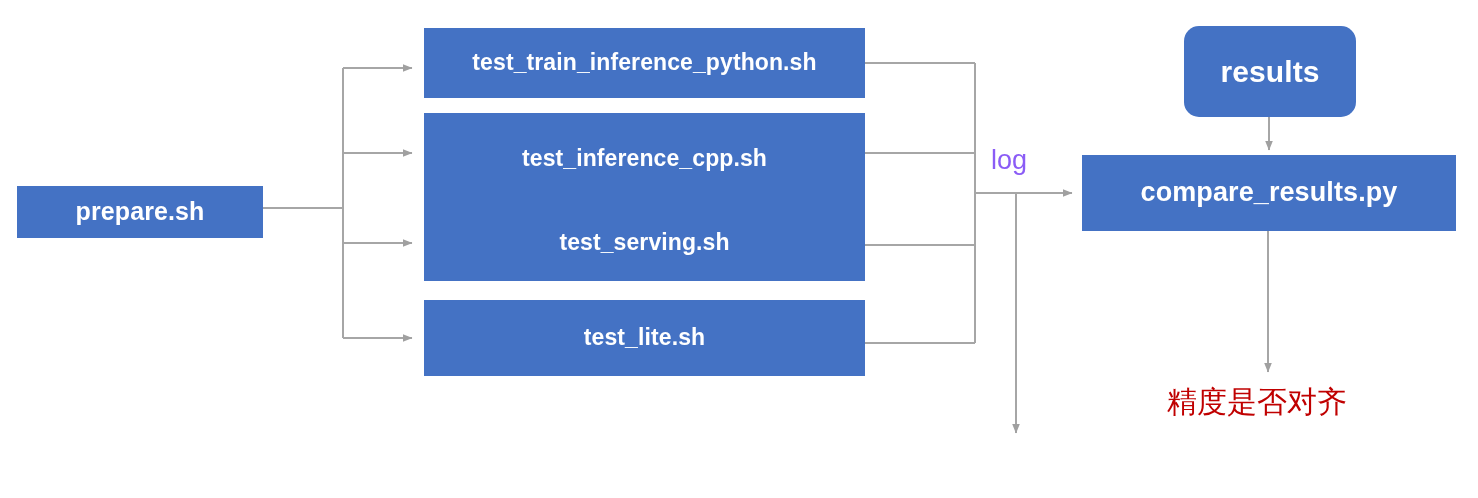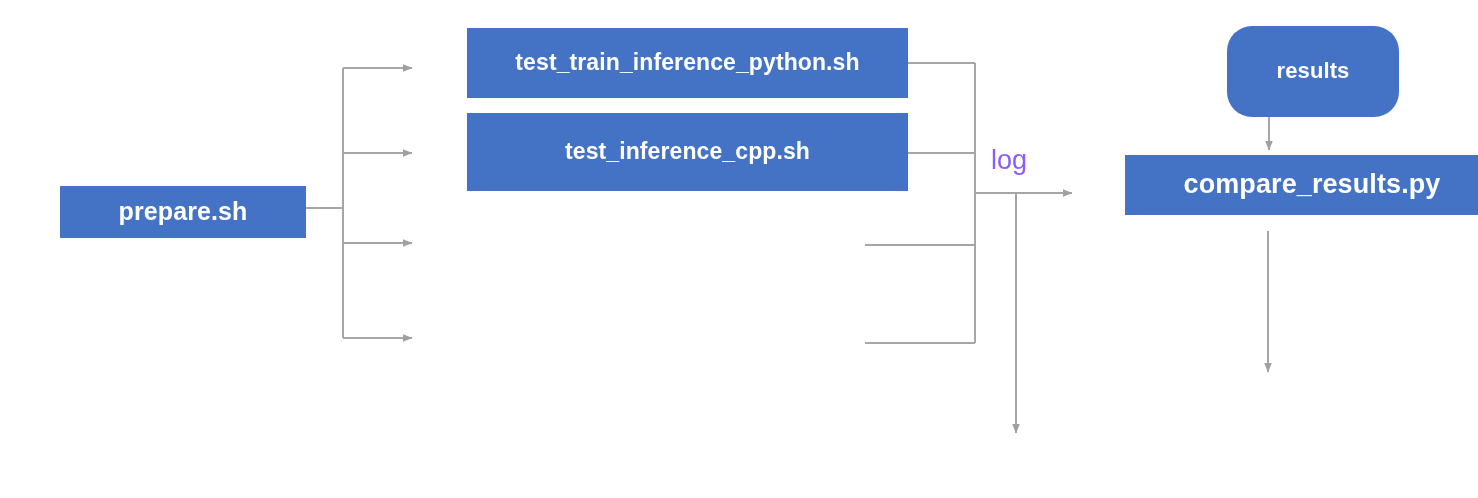--- a/index.html
+++ b/index.html
@@ -30,51 +30,50 @@
     background: #4472c4;
     color: #ffffff;
     display: flex;
     align-items: center;
     justify-content: center;
     font-weight: bold;
     text-align: center;
     letter-spacing: 0.1px;
     box-sizing: border-box;
     line-height: 1.1;
-    margin-left: 43px;
   }
   .node-prepare {
     left: 17px;
     top: 186px;
     width: 246px;
     height: 52px;
     font-size: 25px;
   }
   .node-test {
     left: 424px;
     width: 441px;
     font-size: 23px;
   }
   .node-test-0 { top: 28px;  height: 70px; }
-  .node-test-1 { top: 113px; height: 78px; }
+  .node-test-1 { top: 113px; height: 92px; }
   .node-test-2 { top: 205px; height: 76px; }
   .node-test-3 { top: 300px; height: 76px; }
   .node-results {
     left: 1184px;
     top: 26px;
     width: 172px;
     height: 91px;
-    font-size: 22px;
-    border-radius: 25px;
+    font-size: 30px;
+    border-radius: 15px;
   }
   .node-compare {
     left: 1082px;
     top: 155px;
     width: 374px;
-    height: 60px;
+    height: 76px;
     font-size: 27px;
   }
   .edge-label {
     position: absolute;
     color: #8b5cf6;
     font-size: 27px;
     font-weight: normal;
     white-space: nowrap;
   }
   .label-log {
@@ -132,23 +131,26 @@
 
     <path d="M1268,231 L1268,372" stroke="#a6a6a6" stroke-width="2" fill="none" marker-end="url(#arrowGray)"></path>
   </svg>
 
   <div class="node node-prepare">prepare.sh</div>
 
   <div class="node node-test node-test-0">test_train_inference_python.sh</div>
 
   <div class="node node-test node-test-1">test_inference_cpp.sh</div>
 
+  <div class="node node-test node-test-2">test_serving.sh</div>
 
+  <div class="node node-test node-test-3">test_lite.sh</div>
 
   <div class="edge-label label-log">log</div>
 
   <div class="node node-results">results</div>
 
   <div class="node node-compare">compare_results.py</div>
 
 
+  <div class="annotation ann-precision">精度是否对齐</div>
 
 </div>
 
 </body></html>

